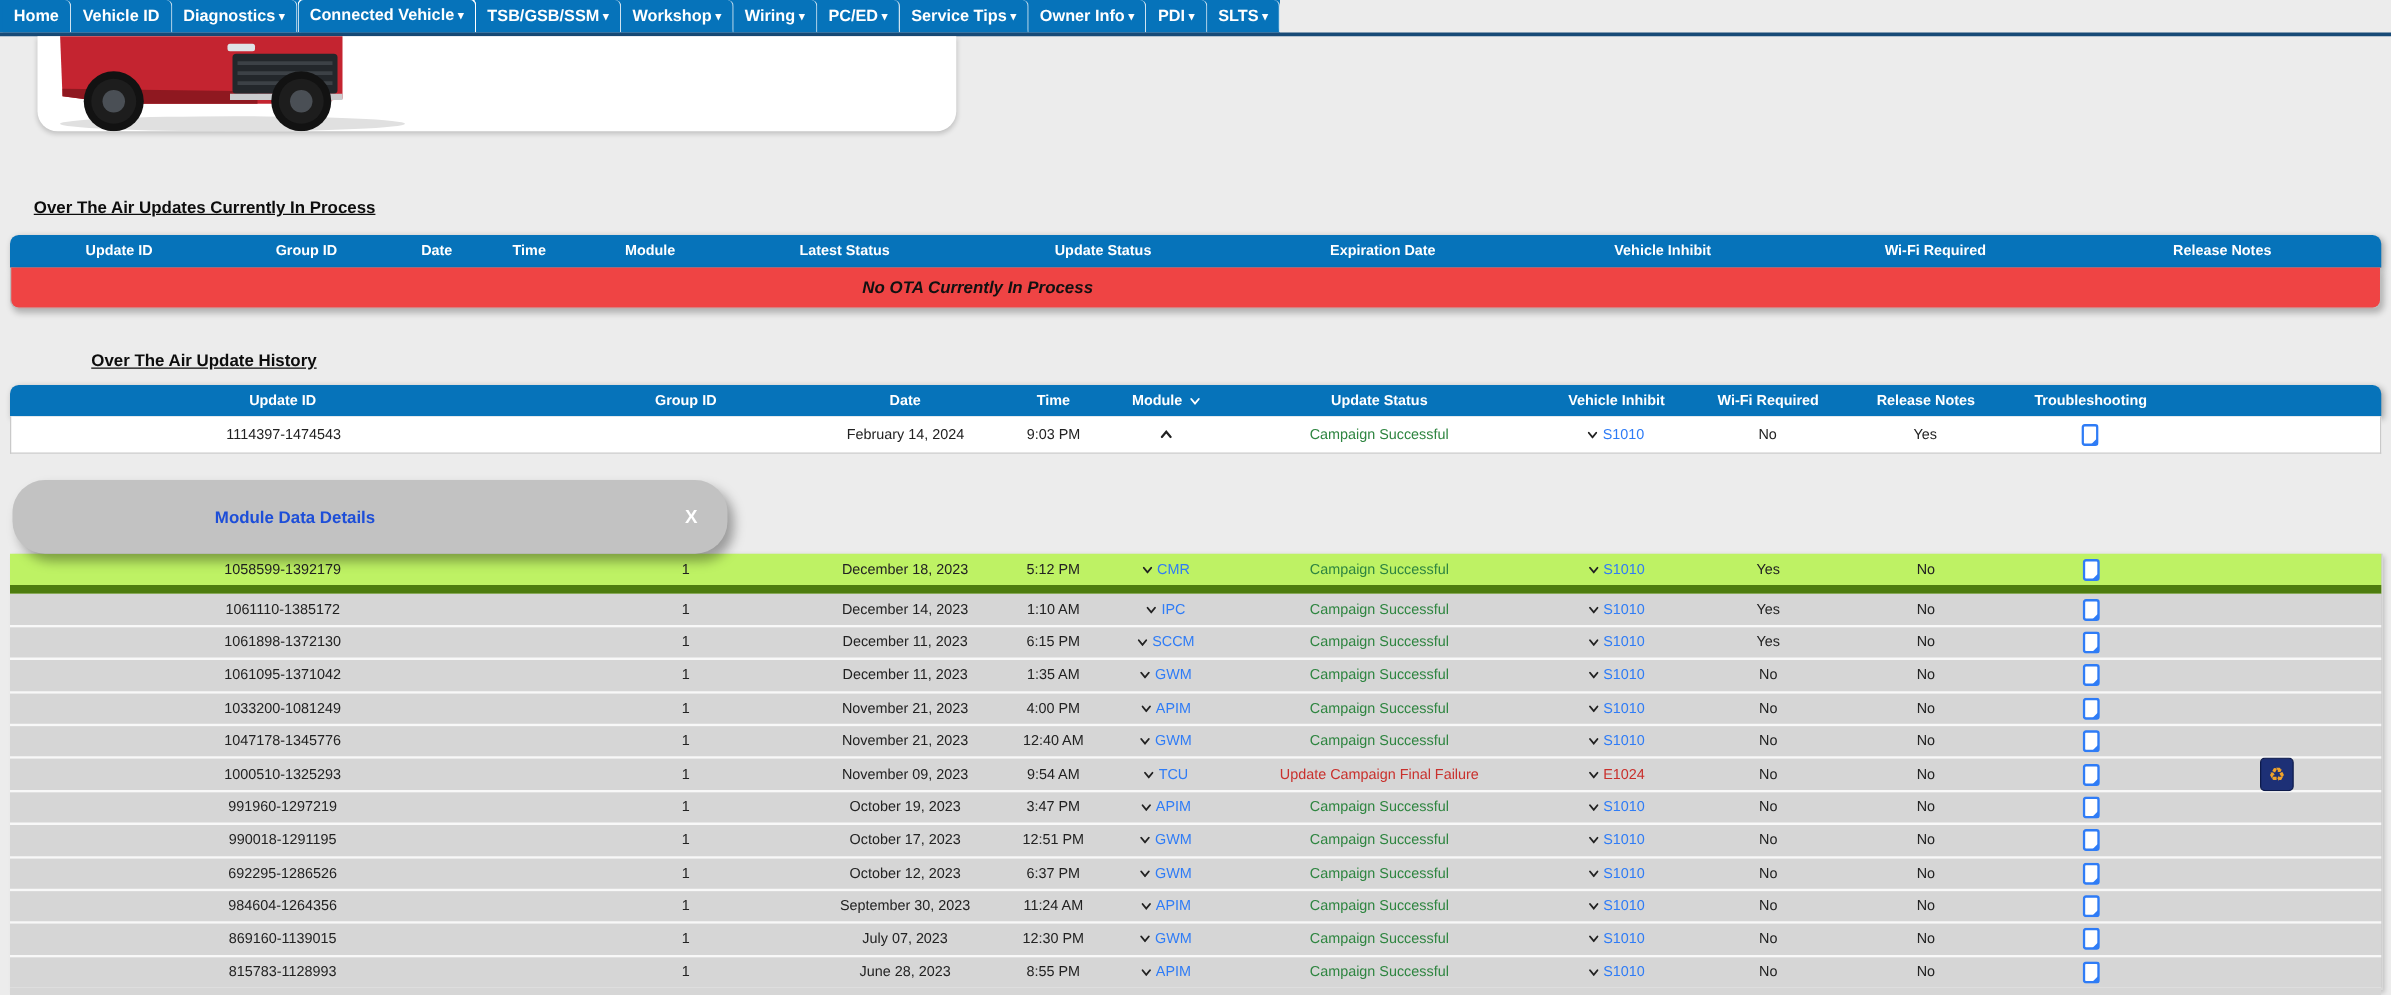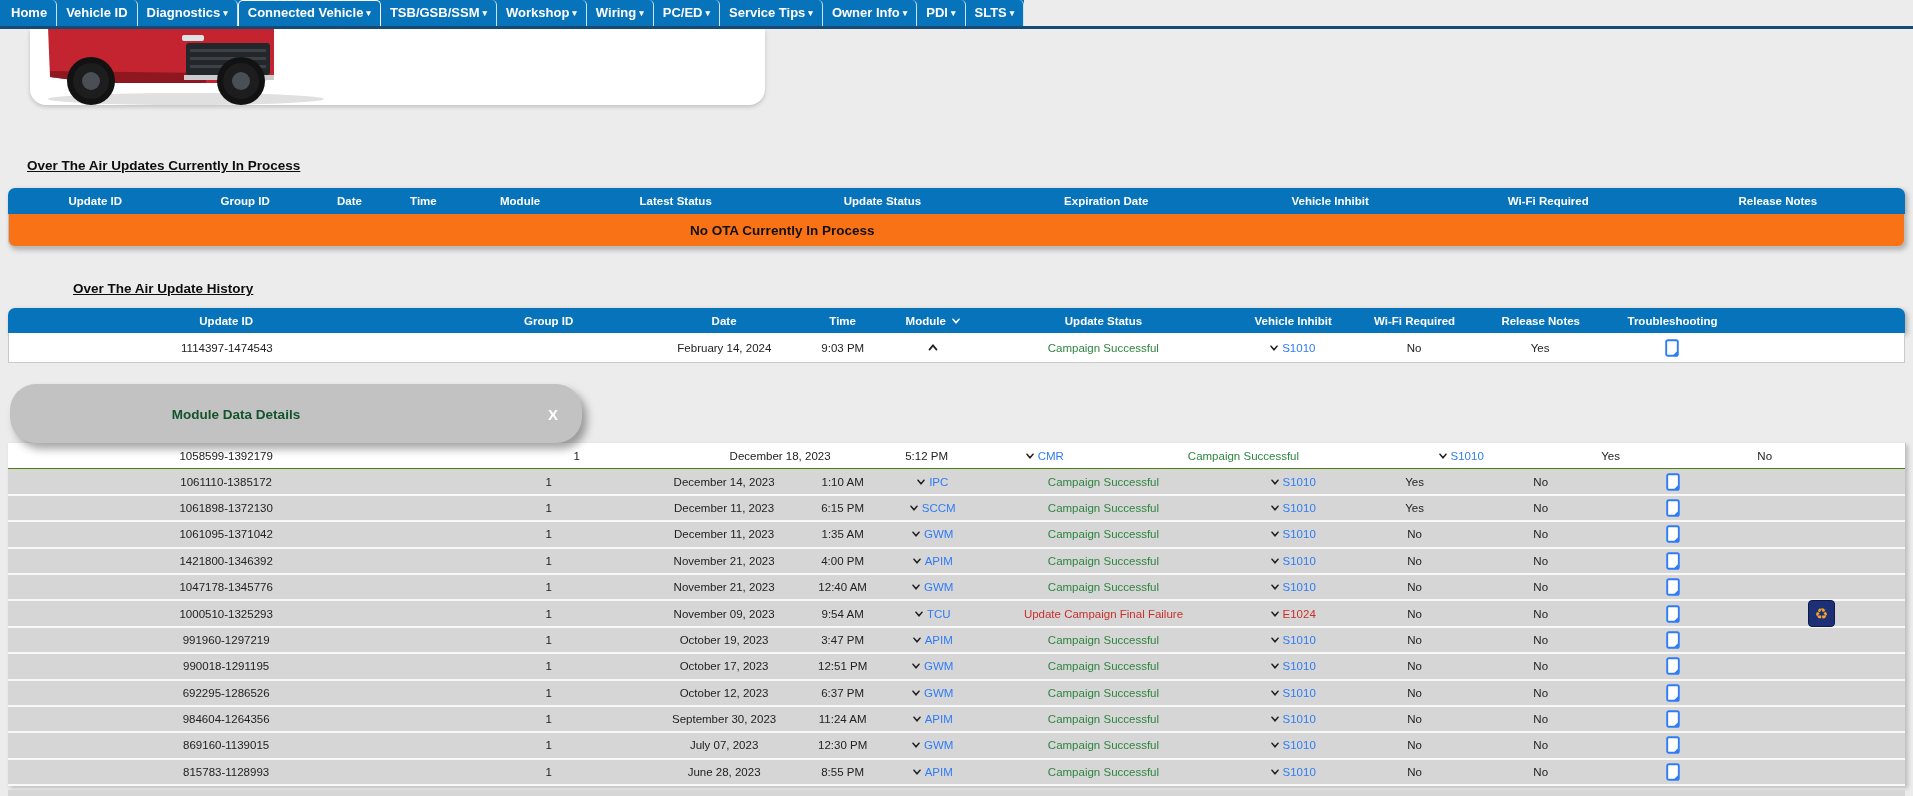--- a/index.html
+++ b/index.html
@@ -3,21 +3,21 @@
 <meta charset="utf-8">
 <style>
   :root{
     --nav-blue:#0673ba; --underline:#174a77; --link:#2f7cf6;
     --green:#2e8540; --red:#c9302c; --rowgray:#d6d6d6; --pagebg:#ececec; --popup:#c2c2c2;
   }
   html,body{margin:0;padding:0;background:var(--pagebg);font-family:"Liberation Sans",sans-serif;}
   .screen{position:relative;width:1913px;height:796px;overflow:hidden;background:var(--pagebg);}
 
   
-  .navbar{position:absolute;top:0;left:0;height:26px;display:flex;align-items:center;background:var(--nav-blue);padding-left:2px;}
+  .navbar{position:absolute;top:0;left:0;height:26px;display:flex;align-items:flex-end;background:var(--nav-blue);padding-left:2px;}
   .nav-tab{position:relative;height:26px;line-height:26px;padding:0 9px;color:#fff;font-weight:bold;font-size:13px;white-space:nowrap;cursor:pointer;background:var(--nav-blue);border-radius:5px 5px 0 0;}
   .nav-tab:not(.active){border-right:1px solid rgba(255,255,255,.8);}
   .nav-tab.active{border:1px solid #fff;border-bottom:none;line-height:24px;}
   .nav-caret{font-size:9px;margin-left:3px;vertical-align:1px;}
   .nav-underline{position:absolute;top:26px;left:0;width:1913px;height:3px;background:var(--underline);}
 
   
   .vehicle-card{position:absolute;left:30px;top:29px;width:735px;height:76px;background:#fff;border-radius:0 0 16px 16px;box-shadow:0 2px 4px rgba(0,0,0,.18);overflow:hidden;}
   .truck{position:absolute;left:6px;top:-2px;}
 
@@ -29,36 +29,36 @@
   .h1grid{display:grid;grid-template-columns:9.2% 6.6% 4.4% 3.4% 6.8% 9.6% 12.2% 11.4% 12.2% 10.8% 13.4%;}
   .h2grid{display:grid;grid-template-columns:23% 11% 7.5% 5% 4.5% 13.5% 6.5% 6.3% 7% 6.9% 8.8%;}
   .cell{display:flex;align-items:center;justify-content:center;gap:4px;font-size:11.5px;color:#222;overflow:hidden;white-space:nowrap;}
   .thead{height:26px;background:var(--nav-blue);color:#fff;border-radius:7px 7px 0 0;box-shadow:2px 2px 5px rgba(0,0,0,.3);}
   .thead .cell{font-weight:bold;color:#fff;}
   .link{color:var(--link);cursor:pointer;}
   .green{color:var(--green);} .redtxt{color:var(--red);}
 
   
   .table1{position:absolute;left:8px;top:188px;width:1897px;}
-  .empty-row{position:relative;height:32px;background:#f97316;border:1px solid #bdbdbd;border-top:none;border-radius:0 0 7px 7px;box-shadow:2px 3px 5px rgba(0,0,0,.25);}
+  .empty-row{position:relative;height:32px;background:#ef4444;border:1px solid #bdbdbd;border-top:none;border-radius:0 0 7px 7px;box-shadow:2px 3px 5px rgba(0,0,0,.25);font-style:italic;}
   .empty-row span{position:absolute;left:40.8%;top:50%;transform:translate(-50%,-50%);font-size:13.5px;font-weight:bold;color:#111;}
 
   
   .table2head{position:absolute;left:8px;top:308px;width:1897px;}
   .table2head .thead{height:25px;}
   .row{align-items:center;}
-  .row.white{background:#ffffff;height:25.4px;border-bottom:1px solid #4d7c0f;gap:28px;}
+  .row.white{background:#bef264;height:25.4px;border-bottom:7px solid #4d7c0f;}
   .row.gray{background:var(--rowgray);height:24.4px;border-bottom:2px solid #f8f8f8;}
   .row.first{height:29px;border:1px solid #c9c9c9;border-top:none;background:#fff;}
   .rows{position:absolute;left:8px;top:443px;width:1897px;border-right:1px solid #c2c2c2;box-shadow:2px 2px 4px rgba(0,0,0,.2);}
   .partial{position:absolute;left:8px;top:790px;width:1897px;height:6px;background:var(--rowgray);}
 
   
   .popup{position:absolute;left:10px;top:384px;width:572px;height:59px;background:var(--popup);border-radius:26px;box-shadow:5px 6px 9px rgba(0,0,0,.35);z-index:6;}
-  .popup-title{position:absolute;left:0;right:0;top:50%;transform:translateY(-50%);text-align:center;padding-right:120px;font-size:13.5px;font-weight:bold;color:#14532d;}
+  .popup-title{position:absolute;left:0;right:0;top:50%;transform:translateY(-50%);text-align:center;padding-right:120px;font-size:13.5px;font-weight:bold;color:#1d4ed8;}
   .popup-close{position:absolute;right:24px;top:50%;transform:translateY(-50%);color:#fff;font-weight:bold;font-size:15px;cursor:pointer;}
 
   
   .chev{display:inline-flex;align-items:center;}
   .note-btn{display:inline-flex;cursor:pointer;}
   .ts-icon{display:inline-flex;align-items:center;justify-content:center;width:25px;height:25px;background:#1d3076;border:1px solid #0d1a4a;border-radius:4px;color:#f0a32a;font-size:15px;cursor:pointer;}
   .sorticon{margin-left:2px;display:inline-flex;}
 </style>
 </head>
 <body>
@@ -367,21 +367,21 @@
           <span class="note-btn">
             <svg width="14" height="18" viewBox="0 0 14 18">
               <rect x="1.2" y="1.2" width="11.6" height="15.6" rx="1.6" fill="#fff" stroke="#2f7cf6" stroke-width="1.9"></rect>
               <path d="M7.5 16.8 L12.8 16.8 L12.8 11.5 Z" fill="#2f7cf6"></path>
             </svg>
           </span>
         </div>
         <div class="cell"></div>
       </div>
       <div class="row h2grid gray">
-        <div class="cell">1421800-1346392</div>
+        <div class="cell">1033200-1081249</div>
         <div class="cell">1</div>
         <div class="cell">November 21, 2023</div>
         <div class="cell">4:00 PM</div>
         <div class="cell">
           <span class="chev">
             <svg width="8" height="6" viewBox="0 0 8 6">
               <path d="M1 1.2 L4 4.8 L7 1.2" fill="none" stroke="#222" stroke-width="1.5" stroke-linecap="round"></path>
             </svg>
           </span>
           <span class="link">APIM</span>

